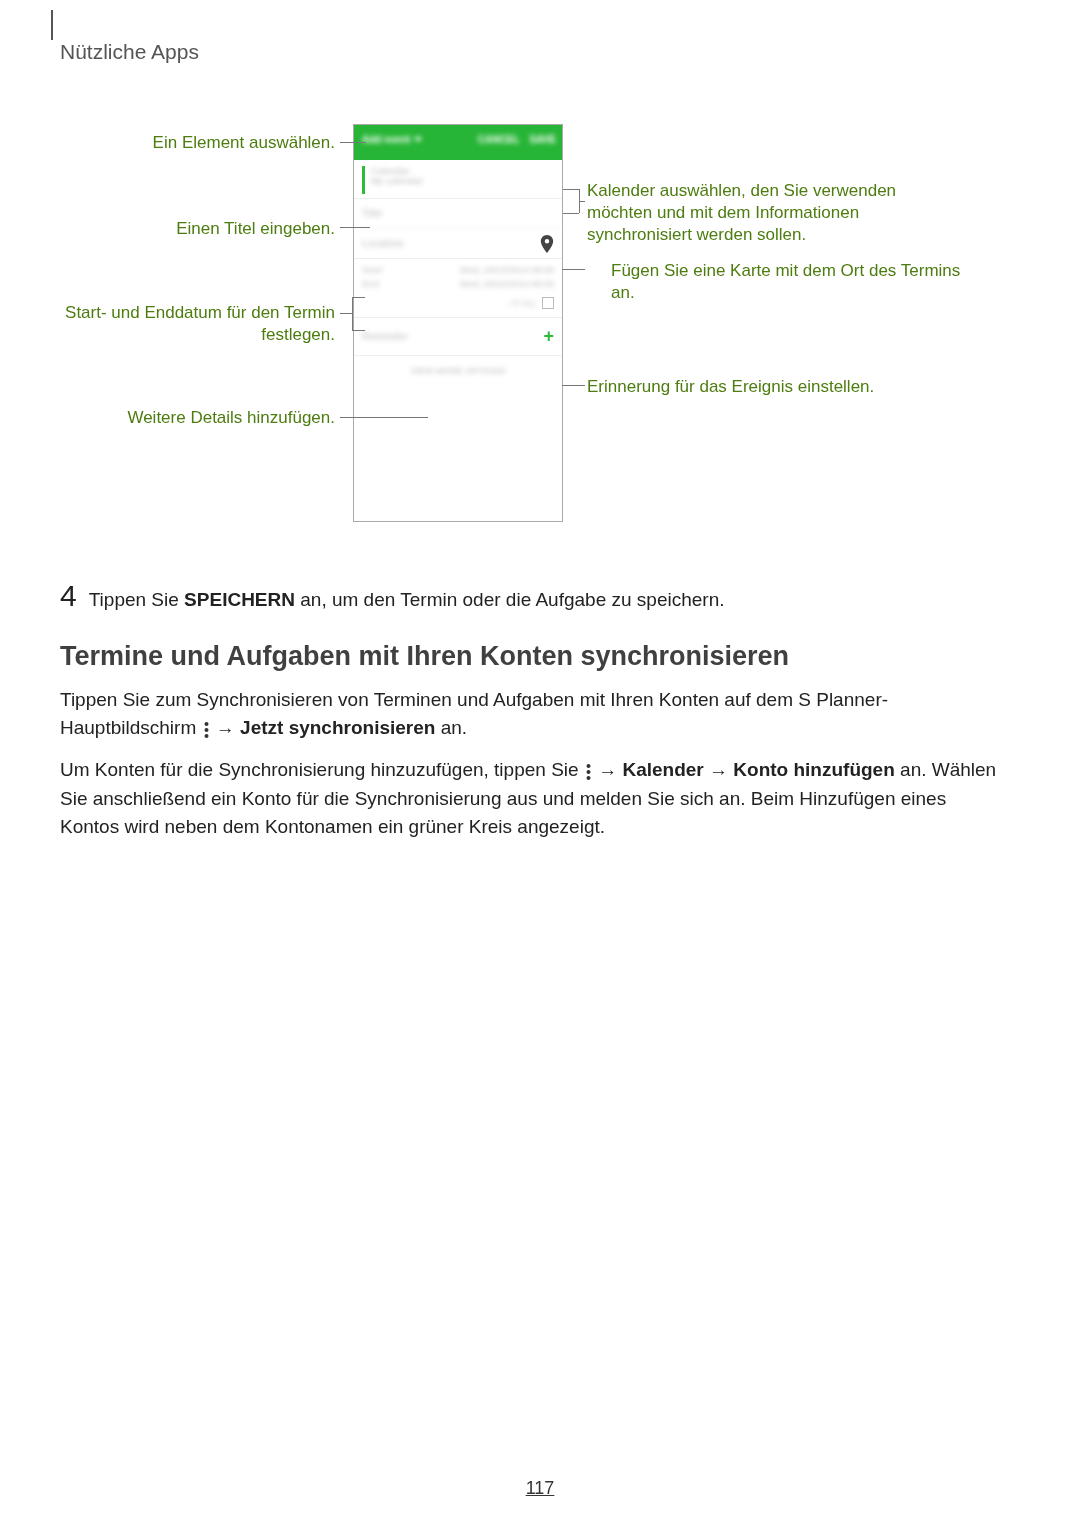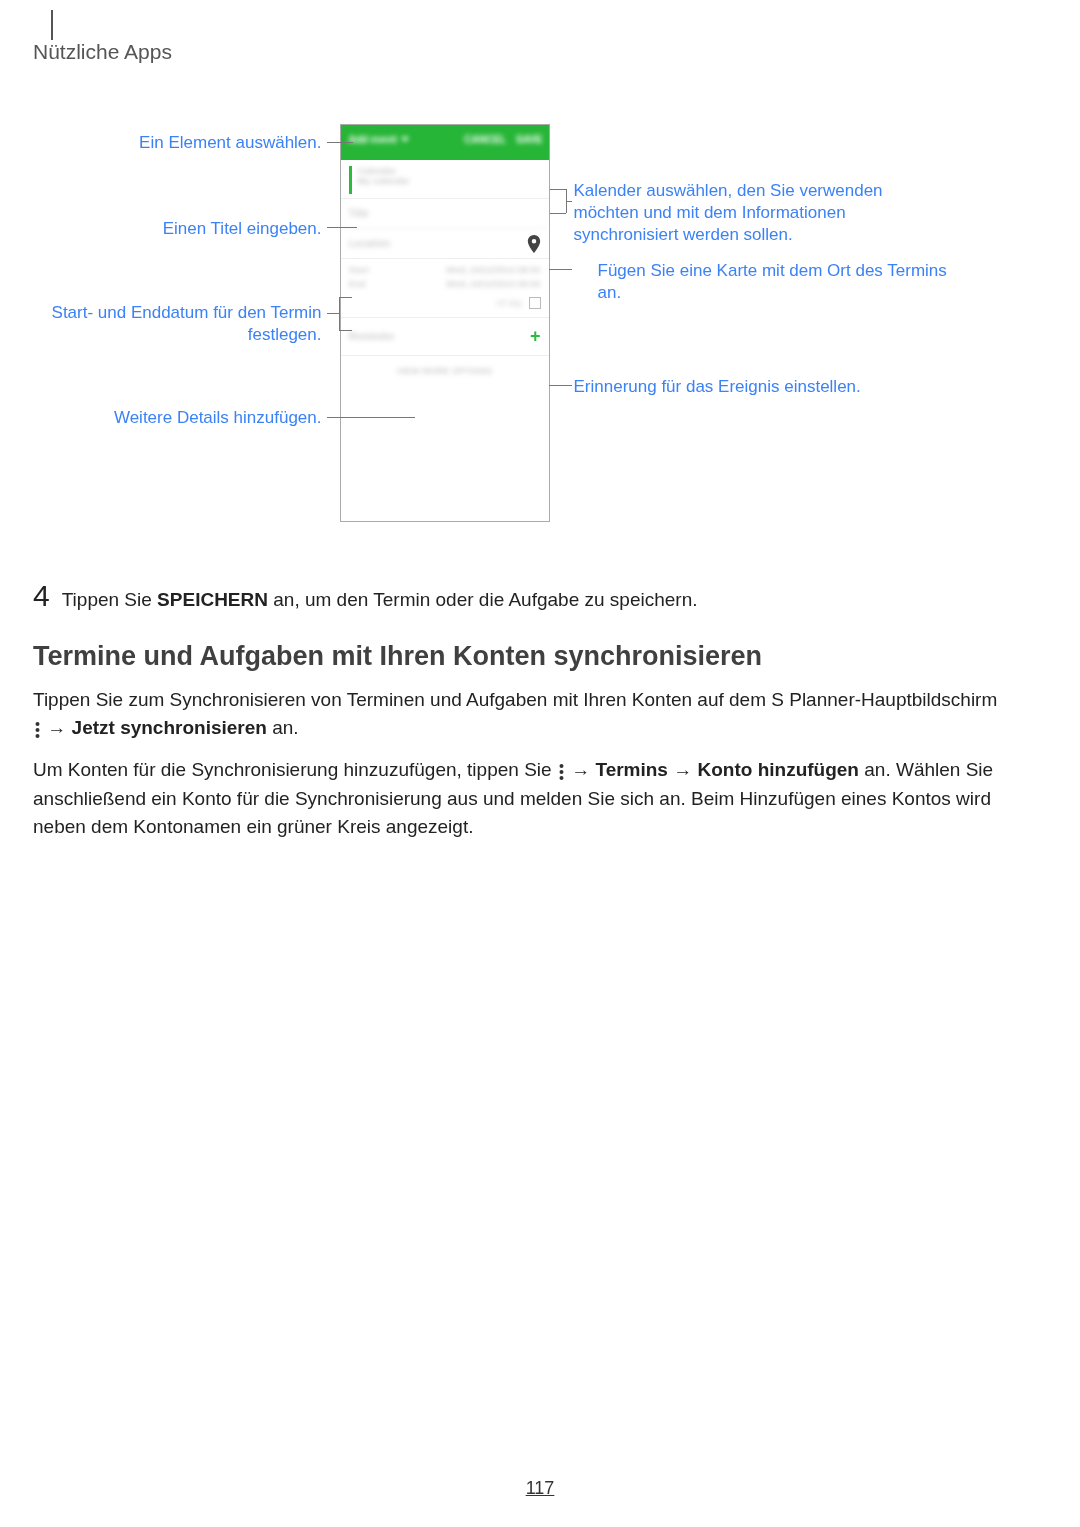--- a/index.html
+++ b/index.html
@@ -5,21 +5,21 @@
   * { box-sizing: border-box; margin: 0; padding: 0; }
   body {
     width: 1080px;
     height: 1527px;
     background: #fff;
     font-family: Arial, Helvetica, sans-serif;
     color: #222;
     position: relative;
   }
   .page {
-    padding: 40px 70px 0 33px;
+    padding: 40px 70px 0 60px;
     position: relative;
   }
   .header-marker {
     position: absolute;
     top: 10px; left: 51px;
     width: 2px; height: 30px;
     background: #555;
   }
   .header-title {
     font-size: 21px;
@@ -80,21 +80,21 @@
   }
   .pin svg { width:14px;height:18px;}
   .dates { display:flex; flex-direction:column; gap:4px; padding:6px 8px 4px 8px;}
   .date-line { display:flex; justify-content:space-between; font-size:9px; color:#d0d0d0; font-weight:bold;}
   .allday { display:flex; justify-content:flex-end; gap:6px; padding:4px 8px 8px 8px; font-size:9px; color:#d0d0d0; align-items:center;}
   .checkbox { width:12px;height:12px;border:1.5px solid #bbb;}
   .reminder { padding:8px; display:flex; justify-content:space-between; align-items:center; border-top:1px solid #eee; border-bottom:1px solid #eee;}
   .reminder .lbl { font-size:10px; color:#d0d0d0; font-weight:bold;}
   .reminder .plus { color:#2dbb3c; font-size:18px; font-weight:bold;}
   .more { padding:10px 0; text-align:center; font-size:9px; color:#d0d0d0; font-weight:bold;}
-  .callout { position:absolute; font-size:17px; color:#3b82f6; line-height:1.3; }
+  .callout { position:absolute; font-size:17px; color:#4d7c0f; line-height:1.3; }
   .callout.left { text-align:right; }
   .line { position:absolute; background:#777; }
   .hline { height:1px; }
   .vline { width:1px; }
   .step4-row { display:flex; align-items:baseline; gap:12px; margin:16px 0 28px 0;}
   .step-num { font-size:30px; color:#222; }
   .step-text { font-size:19px; }
   .section-heading { font-size:27px; color:#404040; font-weight:bold; margin-bottom:14px;}
   .body-p { font-size:19px; line-height:1.45; margin-bottom:14px;}
   .more-icon { display:inline-block; vertical-align:middle; padding:0 2px;}
@@ -206,18 +206,18 @@
           <circle cx="2.5" cy="9" r="2" fill="#333"></circle>
           <circle cx="2.5" cy="15" r="2" fill="#333"></circle>
         </svg></span><span> → </span><b>Jetzt synchronisieren</b><span> an.</span>
   </p>
 
   <p class="body-p">
     <span>Um Konten für die Synchronisierung hinzuzufügen, tippen Sie </span><span class="more-icon"><svg width="5" height="18" viewBox="0 0 5 18">
           <circle cx="2.5" cy="3" r="2" fill="#333"></circle>
           <circle cx="2.5" cy="9" r="2" fill="#333"></circle>
           <circle cx="2.5" cy="15" r="2" fill="#333"></circle>
-        </svg></span><span> → </span><b>Termins</b><span> → </span><b>Konto hinzufügen</b><span> an. Wählen Sie anschließend ein Konto für die Synchronisierung aus und melden Sie sich an. Beim Hinzufügen eines Kontos wird neben dem Kontonamen ein grüner Kreis angezeigt.</span>
+        </svg></span><span> → </span><b>Kalender</b><span> → </span><b>Konto hinzufügen</b><span> an. Wählen Sie anschließend ein Konto für die Synchronisierung aus und melden Sie sich an. Beim Hinzufügen eines Kontos wird neben dem Kontonamen ein grüner Kreis angezeigt.</span>
   </p>
 
 </div>
 
 <div class="page-num">117</div>
 
 </body></html>

